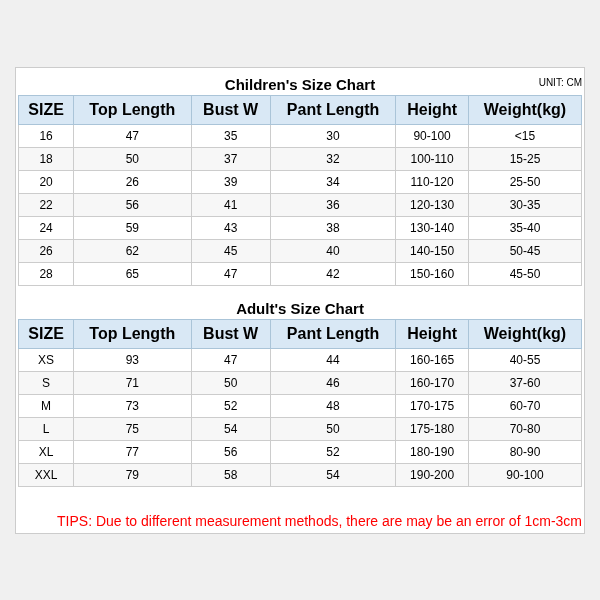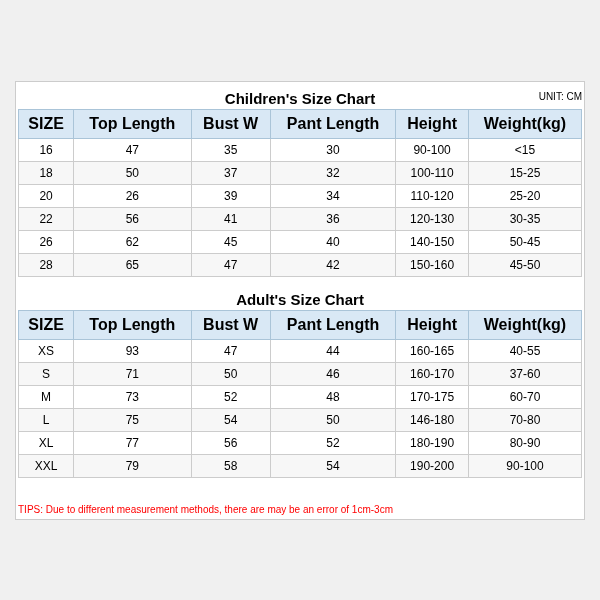--- a/index.html
+++ b/index.html
@@ -54,22 +54,22 @@
     tbody tr:nth-child(odd) td {
       background: #fff;
     }
     tbody tr:nth-child(even) td {
       background: #f7f7f7;
     }
     tbody tr td:first-child {
       font-weight: normal;
     }
     .tips {
-      text-align: left;
-      font-size: 10px;
+      text-align: right;
+      font-size: 14px;
       color: red;
       margin-top: 24px;
       padding: 2px 0;
     }
     .spacer { height: 8px; }
   </style>
 </head>
 <body>
 
 <div class="chart-container">
@@ -106,29 +106,37 @@
           <td>32</td>
           <td>100-110</td>
           <td>15-25</td>
         </tr>
         <tr>
           <td>20</td>
           <td>26</td>
           <td>39</td>
           <td>34</td>
           <td>110-120</td>
-          <td>25-20</td>
+          <td>25-50</td>
         </tr>
         <tr>
           <td>22</td>
           <td>56</td>
           <td>41</td>
           <td>36</td>
           <td>120-130</td>
           <td>30-35</td>
+        </tr>
+        <tr>
+          <td>24</td>
+          <td>59</td>
+          <td>43</td>
+          <td>38</td>
+          <td>130-140</td>
+          <td>35-40</td>
         </tr>
         <tr>
           <td>26</td>
           <td>62</td>
           <td>45</td>
           <td>40</td>
           <td>140-150</td>
           <td>50-45</td>
         </tr>
         <tr>
@@ -182,21 +190,21 @@
           <td>52</td>
           <td>48</td>
           <td>170-175</td>
           <td>60-70</td>
         </tr>
         <tr>
           <td>L</td>
           <td>75</td>
           <td>54</td>
           <td>50</td>
-          <td>146-180</td>
+          <td>175-180</td>
           <td>70-80</td>
         </tr>
         <tr>
           <td>XL</td>
           <td>77</td>
           <td>56</td>
           <td>52</td>
           <td>180-190</td>
           <td>80-90</td>
         </tr>

